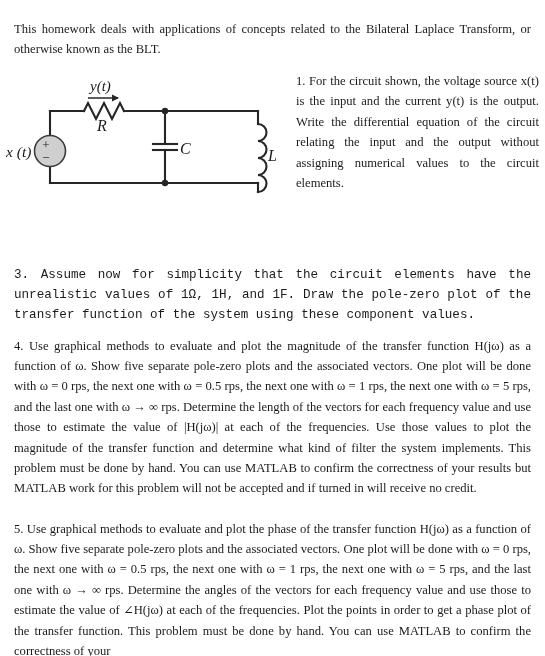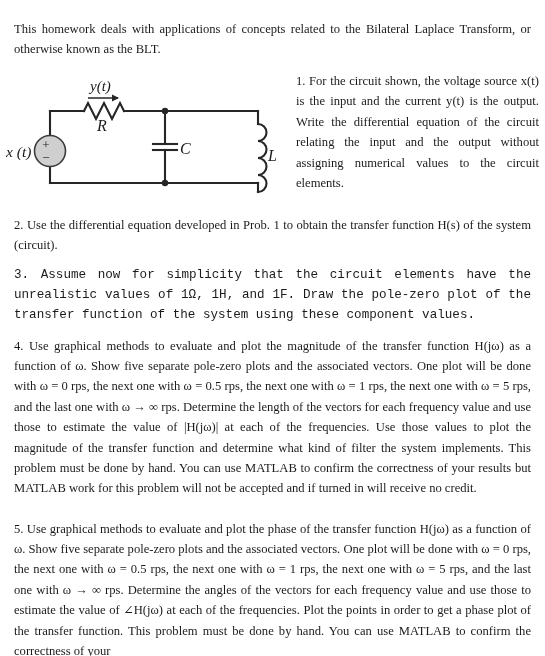--- a/index.html
+++ b/index.html
@@ -119,21 +119,20 @@
       <text x="174" y="76" font-size="16" font-style="italic" fill="#1b1b1b">C</text>
       <text x="262" y="83" font-size="16" font-style="italic" fill="#1b1b1b">L</text>
       <text x="0" y="79" font-size="15.5" font-style="italic" fill="#1b1b1b">x (t)</text>
       <text x="40" y="71" font-size="13" fill="#1b1b1b" text-anchor="middle">+</text>
       <text x="40" y="84" font-size="13" fill="#1b1b1b" text-anchor="middle">−</text>
     </svg>
   </div>
 
   <p class="right-col">1. For the circuit shown, the voltage source x(t) is the input and the current y(t) is the output. Write the differential equation of the circuit relating the input and the output without assigning numerical values to the circuit elements.</p>
 
-  <p class="body-text para-2">2. Use the differential equation developed in Prob. 1 to obtain the transfer function H(s) of the system (circuit).</p>
 
   <p class="body-text para-3">3. Assume now for simplicity that the circuit elements have the unrealistic values of 1Ω, 1H, and 1F. Draw the pole-zero plot of the transfer function of the system using these component values.</p>
 
   <p class="body-text para-4">4. Use graphical methods to evaluate and plot the magnitude of the transfer function H(jω) as a function of ω. Show five separate pole-zero plots and the associated vectors. One plot will be done with ω = 0 rps, the next one with ω = 0.5 rps, the next one with ω = 1 rps, the next one with ω = 5 rps, and the last one with ω → ∞ rps. Determine the length of the vectors for each frequency value and use those to estimate the value of |H(jω)| at each of the frequencies. Use those values to plot the magnitude of the transfer function and determine what kind of filter the system implements. This problem must be done by hand. You can use MATLAB to confirm the correctness of your results but MATLAB work for this problem will not be accepted and if turned in will receive no credit.</p>
 
   <p class="body-text para-5">5. Use graphical methods to evaluate and plot the phase of the transfer function H(jω) as a function of ω. Show five separate pole-zero plots and the associated vectors. One plot will be done with ω = 0 rps, the next one with ω = 0.5 rps, the next one with ω = 1 rps, the next one with ω = 5 rps, and the last one with ω → ∞ rps. Determine the angles of the vectors for each frequency value and use those to estimate the value of ∠H(jω) at each of the frequencies. Plot the points in order to get a phase plot of the transfer function. This problem must be done by hand. You can use MATLAB to confirm the correctness of your</p>
 
 </div>
 
 </body></html>

